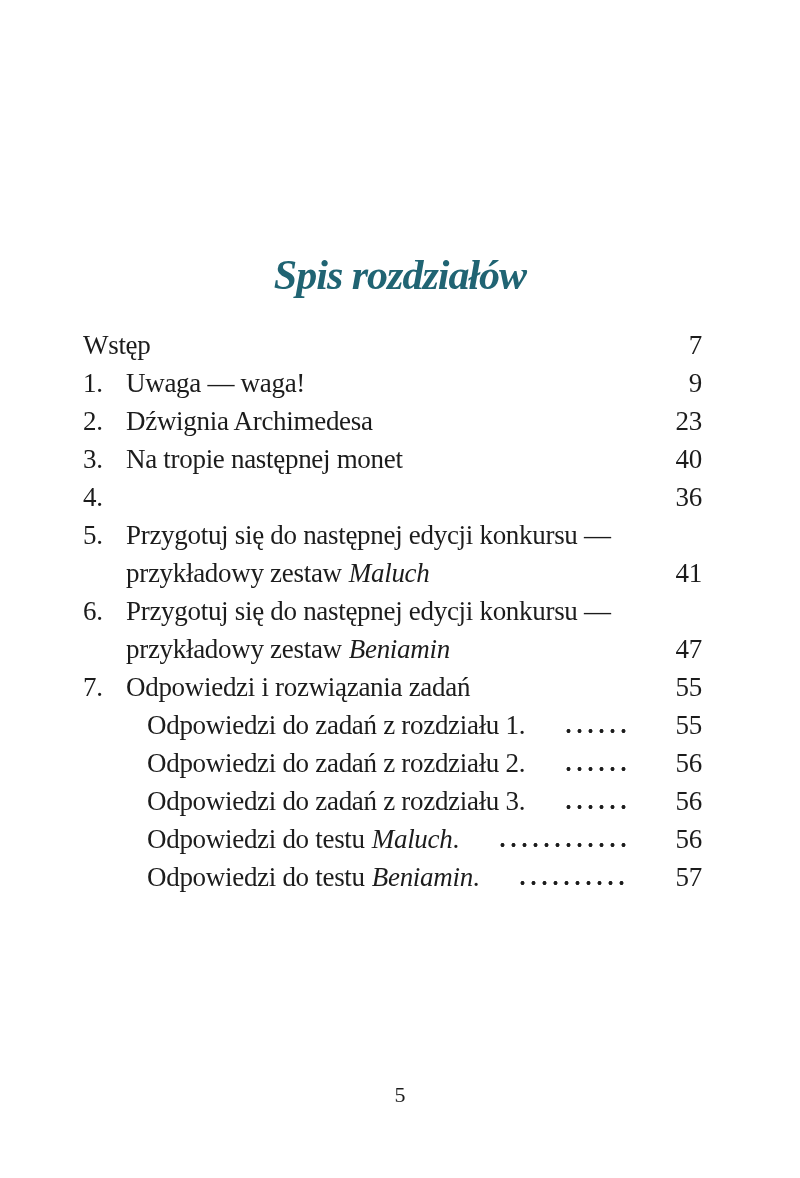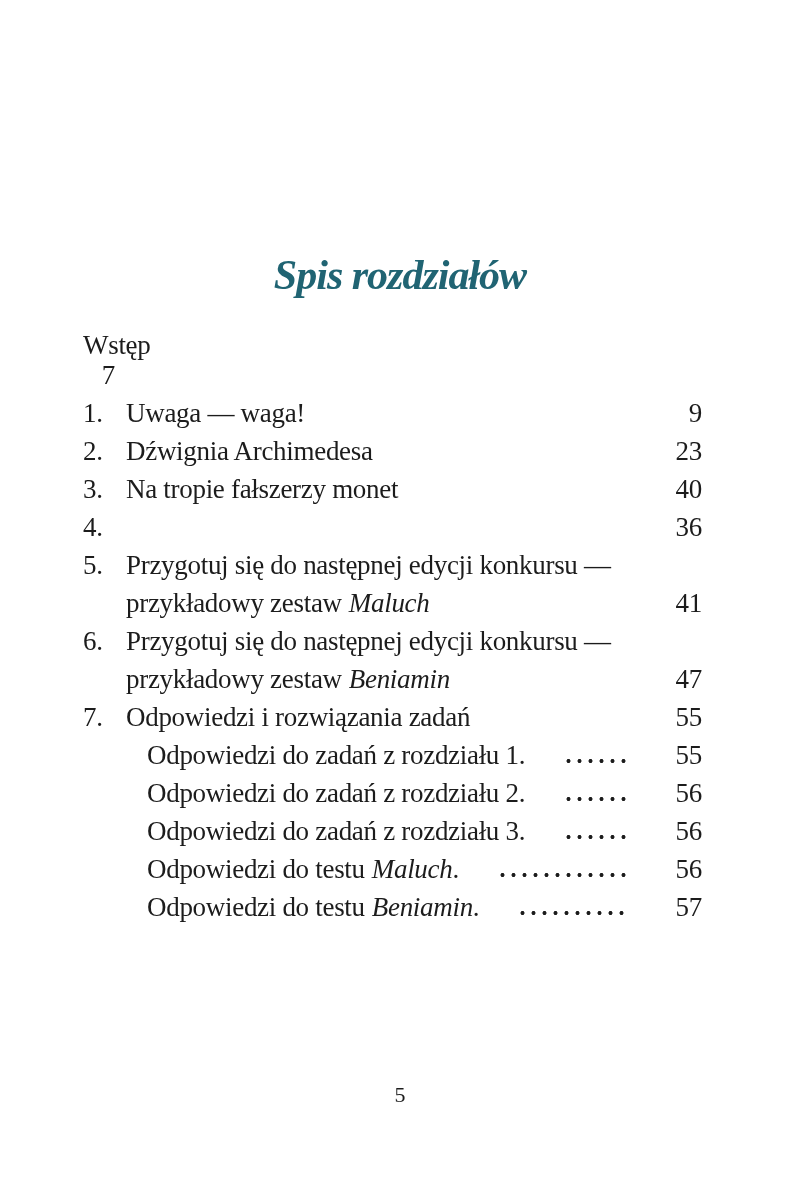--- a/index.html
+++ b/index.html
@@ -35,21 +35,21 @@
   }
   .row {
     display: flex;
     align-items: baseline;
     font-size: 27px;
     line-height: 30px;
     letter-spacing: -0.3px;
     margin-top: 8px;
   }
   .row.entry { margin-top: 8px; }
-  .toc > .row:first-child { margin-top: 0; flex-direction: column; }
+  .toc > .row:first-child { margin-top: 0; }
   .enum { flex: none; width: 43px; }
   .cont { padding-left: 43px; }
   .sub  { padding-left: 64px; gap: 36px; }
   .etext { flex: none; white-space: pre; }
   .fill { flex: 1; }
   .dots {
     flex: 1;
     height: 6px;
     margin: 0 8px -1px 5px;
     background-image: radial-gradient(circle at 2.5px 3px, var(--text) 1.7px, rgba(0,0,0,0) 2.3px);
@@ -94,21 +94,21 @@
 
     <div class="row entry">
       <span class="enum">2.</span>
       <span class="etext">Dźwignia Archimedesa</span>
       <span class="fill"></span>
       <span class="pnum">23</span>
     </div>
 
     <div class="row entry">
       <span class="enum">3.</span>
-      <span class="etext">Na tropie fałszerzy monet</span>
+      <span class="etext">Na tropie następnej monet</span>
       <span class="fill"></span>
       <span class="pnum">40</span>
     </div>
 
     <div class="row entry">
       <span class="enum">4.</span>
       <span class="fill"></span>
       <span class="pnum">36</span>
     </div>
 

